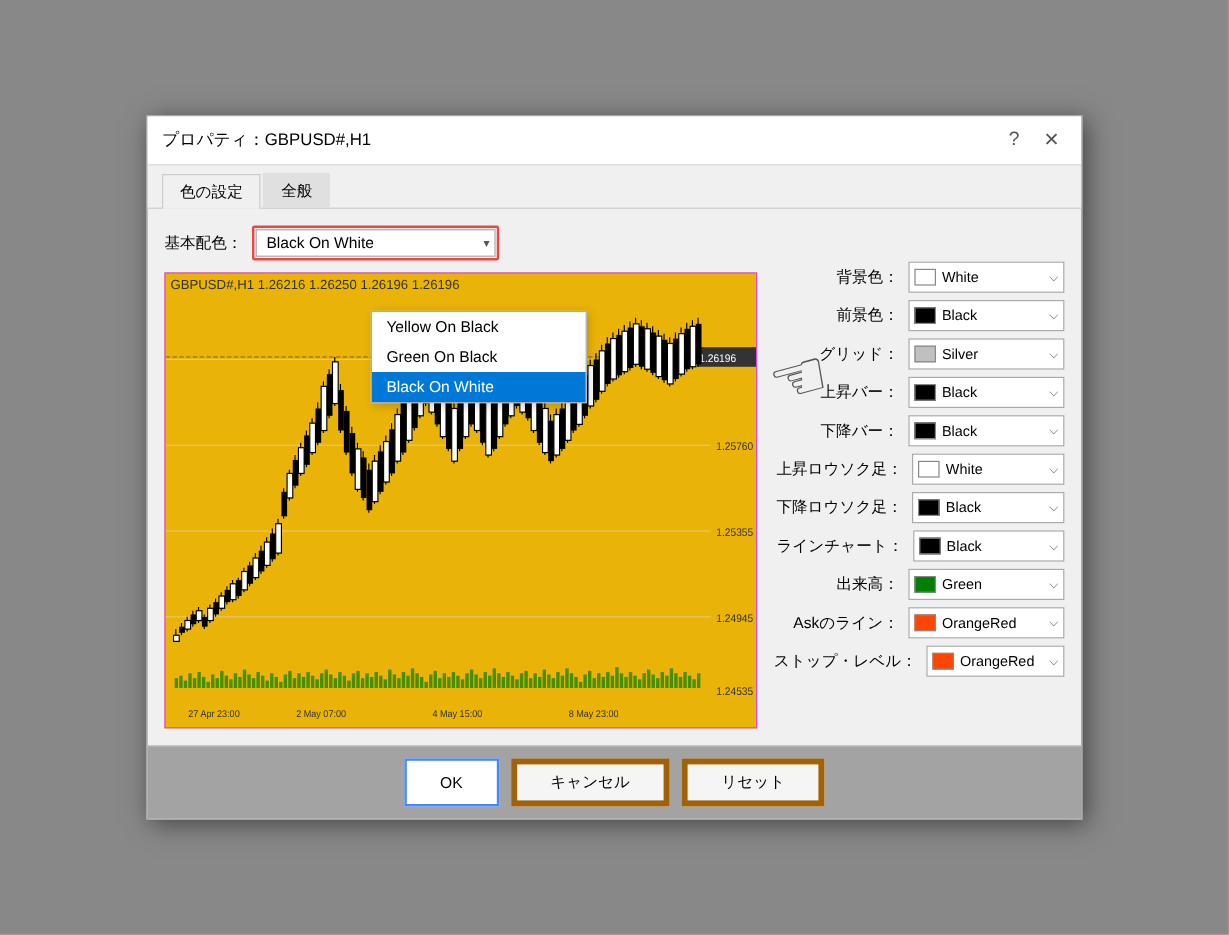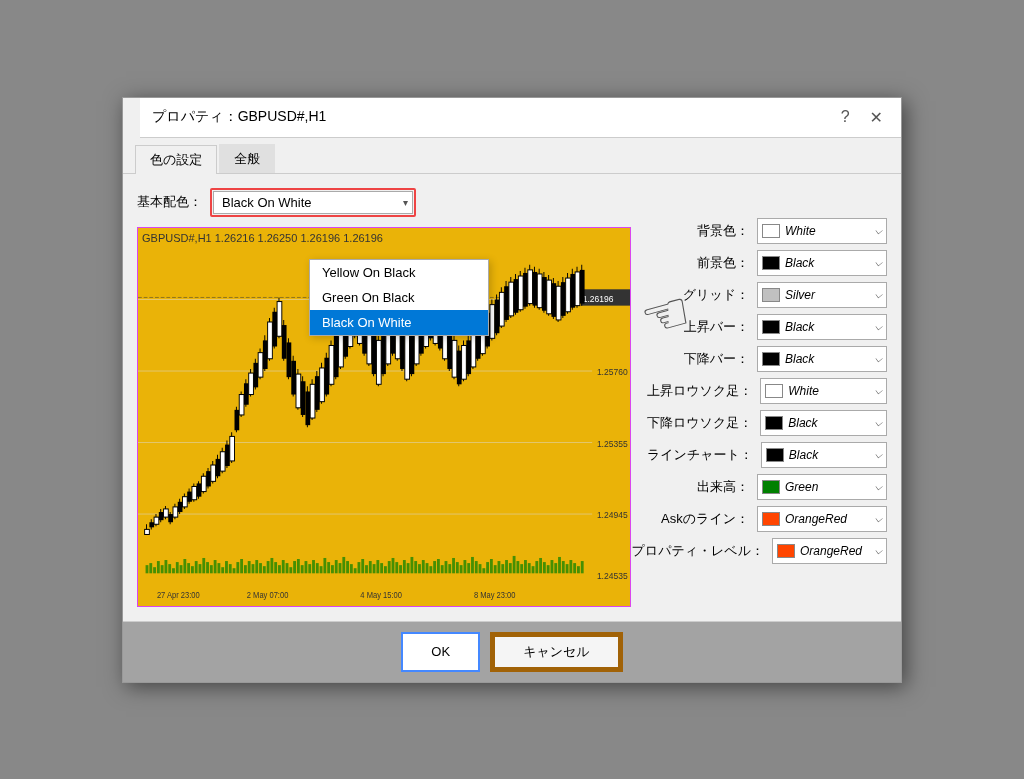--- a/index.html
+++ b/index.html
@@ -21,21 +21,20 @@
       display: flex;
       flex-direction: column;
     }
     .title-bar {
       background: #fff;
       border-bottom: 1px solid #ccc;
       padding: 8px 12px;
       display: flex;
       justify-content: space-between;
       align-items: center;
-      margin-left: 17px;
     }
     .title-bar-left {
       font-size: 14px;
       font-weight: 400;
       color: #000;
     }
     .title-bar-right {
       display: flex;
       gap: 8px;
       align-items: center;
@@ -152,21 +151,20 @@
     .color-select-wrapper {
       position: relative;
       border: 1px solid #aaa;
       background: white;
       display: flex;
       align-items: center;
       padding: 2px 24px 2px 4px;
       cursor: pointer;
       width: 130px;
       min-height: 26px;
-      font-style: italic;
     }
     .color-box {
       width: 18px;
       height: 14px;
       border: 1px solid #888;
       display: inline-block;
       margin-right: 5px;
       flex-shrink: 0;
     }
     .color-text {
@@ -675,26 +673,27 @@
         </div>
         <div class="color-row">
           <span class="color-row-label">Askのライン：</span>
           <div class="color-select-wrapper">
             <span class="color-box" style="background-color: rgb(255, 69, 0);"></span>
             <span class="color-text">OrangeRed</span>
             <span class="color-arrow">⌵</span>
           </div>
         </div>
         <div class="color-row">
-          <span class="color-row-label">プロパティ・レベル：</span>
+          <span class="color-row-label">ストップ・レベル：</span>
           <div class="color-select-wrapper">
             <span class="color-box" style="background-color: rgb(255, 69, 0);"></span>
             <span class="color-text">OrangeRed</span>
             <span class="color-arrow">⌵</span>
           </div>
         </div>
       </div>
   </div>
 <div class="dialog-footer">
       <button class="footer-btn ok">OK</button>
       <button class="footer-btn">キャンセル</button>
+      <button class="footer-btn">リセット</button>
     </div>
   </div>
 
 </body></html>

